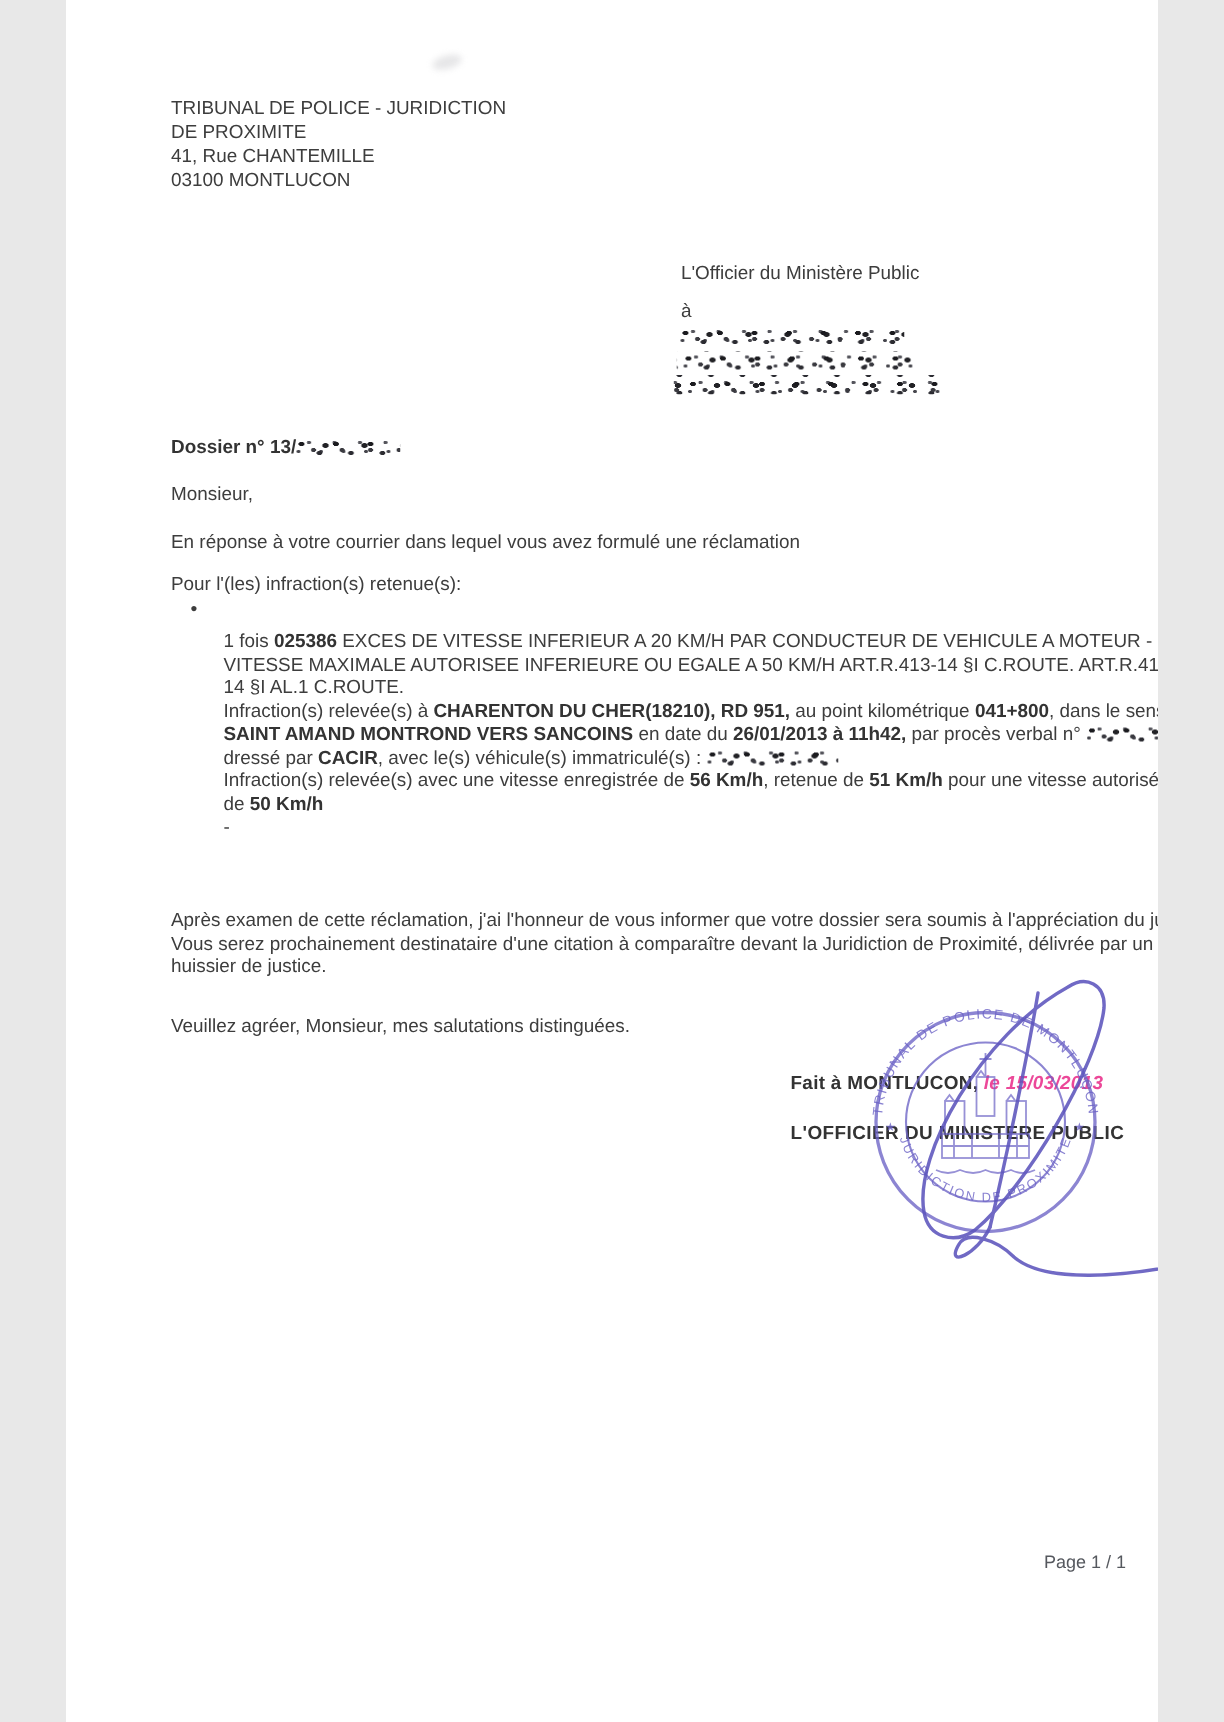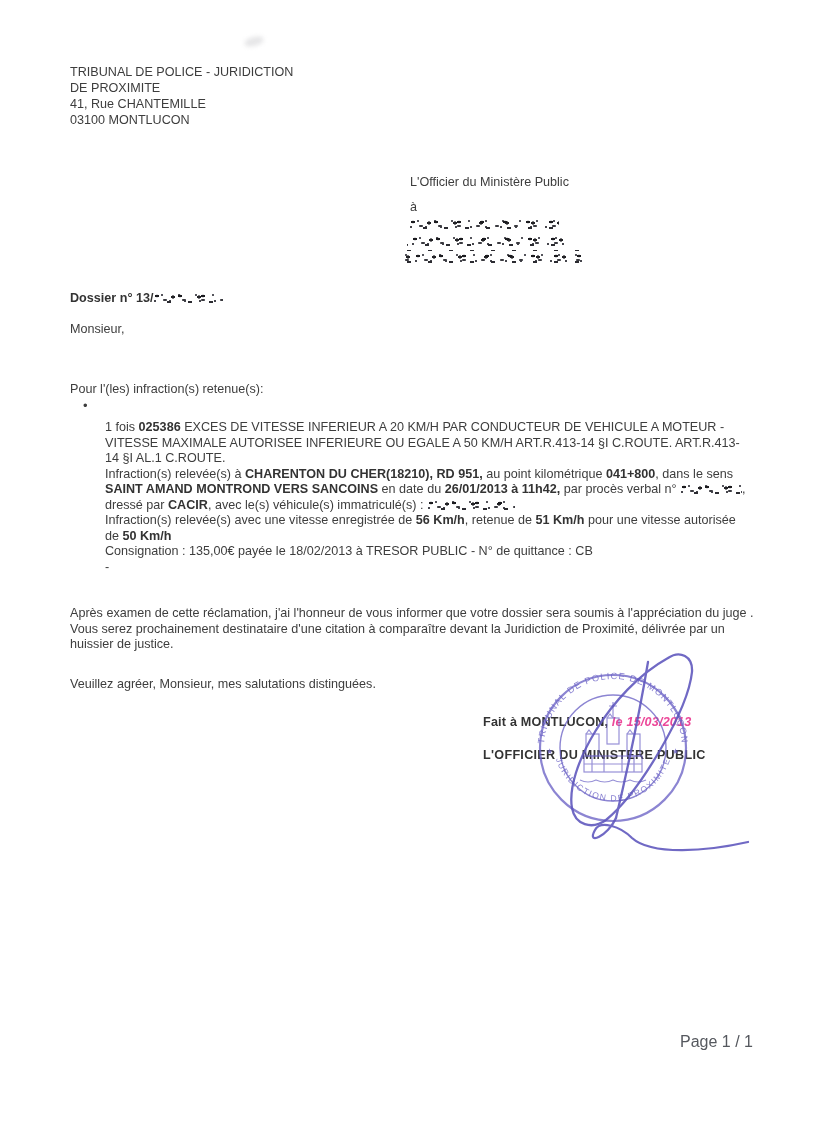--- a/index.html
+++ b/index.html
@@ -1,17 +1,17 @@
 <!DOCTYPE html>
 <html><head>
 <meta charset="utf-8">
 <style>
   html,body{margin:0;padding:0;background:#e8e8e8;}
   .page{
-    position:relative;width:816px;height:1148px;background:#ffffff;
+    position:relative;width:728px;height:1148px;background:#ffffff;
     margin:0 auto;overflow:hidden;
     font-family:"Liberation Sans","DejaVu Sans",sans-serif;
     color:#3d3d3d;font-size:12.6px;line-height:15.5px;text-decoration:underline;
     -webkit-font-smoothing:antialiased;
   }
   .abs{position:absolute;}
   b,.b{font-weight:bold;color:#333;}
   .bi{font-weight:bold;font-style:italic;color:#ec4899;}
   .sender{left:70px;top:64px;line-height:16px;}
   .recipient{left:410px;top:175px;}
@@ -34,21 +34,21 @@
   .salutation{left:70px;top:322px;}
   .intro{left:70px;top:354px;}
   .infr-head{left:70px;top:382px;}
   .bullet-glyph{left:83px;top:398px;font-size:13px;}
   .body-block{left:105px;top:420px;width:648px;}
   .body-block p{margin:0;}
   .closing1{left:70px;top:590px;width:692px;margin-top:16px;}
   .closing2{left:70px;top:677px;text-align:right;}
   .fait{left:483px;top:715px;letter-spacing:.2px;}
   .officier{left:483px;top:748px;letter-spacing:.3px;}
-  .footer{left:652px;top:1034px;color:#55585e;font-size:16px;margin-left:28px;}
+  .footer{left:652px;top:1034px;color:#55585e;font-size:12px;}
   .smudge{
     left:244px;top:37px;width:20px;height:9px;border-radius:50%;
     background:#b9b9bd;opacity:.35;filter:blur(2px);transform:rotate(-15deg);
   }
   .stamp-svg{left:480px;top:640px;pointer-events:none;}
 </style>
 </head>
 <body>
 
 <div class="page">
@@ -71,29 +71,29 @@
     <span class="redact redact-row" style="width:150px;"></span>
     <span class="redact redact-row" style="width:162px;margin-left:-2px;background-position:4px 1px;"></span>
     <span class="redact redact-row" style="width:178px;margin-left:-4px;background-position:9px 2px;"></span>
   </div>
 
   <div class="abs dossier">
     <span class="b">Dossier n° 13/</span><span class="redact" style="width:70px;"></span>
   </div>
 
   <div class="abs salutation">Monsieur,</div>
+  <div class="abs intro">En réponse à votre courrier dans lequel vous avez formulé une réclamation</div>
   <div class="abs infr-head">Pour l'(les) infraction(s) retenue(s):</div>
 
   <div class="abs bullet-glyph">•</div>
 
   <div class="abs body-block">
     <p><span>1 fois </span><b>025386</b><span> EXCES DE VITESSE INFERIEUR A 20 KM/H PAR CONDUCTEUR DE VEHICULE A MOTEUR - VITESSE MAXIMALE AUTORISEE INFERIEURE OU EGALE A 50 KM/H ART.R.413-14 §I C.ROUTE. ART.R.413-14 §I AL.1 C.ROUTE.</span></p>
     <p><span>Infraction(s) relevée(s) à </span><b>CHARENTON DU CHER(18210), RD 951,</b><span> au point kilométrique </span><b>041+800</b><span>, dans le sens </span><b>SAINT AMAND MONTROND VERS SANCOINS</b><span> en date du </span><b>26/01/2013 à 11h42,</b><span> par procès verbal n° </span><span class="redact" style="width:62px;"></span><span>, dressé par </span><b>CACIR</b><span>, avec le(s) véhicule(s) immatriculé(s) : </span><span class="redact" style="width:88px;"></span></p>
     <p><span>Infraction(s) relevée(s) avec une vitesse enregistrée de </span><b>56 Km/h</b><span>, retenue de </span><b>51 Km/h</b><span> pour une vitesse autorisée de </span><b>50 Km/h</b></p>
-    <p>Consignation : 135,00€ payée le 18/02/2013 à TRESOR PUBLIC - N° de quittance : CB</p>
     <p>-</p>
   </div>
 
   <div class="abs closing1">Après examen de cette réclamation, j'ai l'honneur de vous informer que votre dossier sera soumis à l'appréciation du juge . Vous serez prochainement destinataire d'une citation à comparaître devant la Juridiction de Proximité, délivrée par un huissier de justice.</div>
   <div class="abs closing2">Veuillez agréer, Monsieur, mes salutations distinguées.</div>
 
   <div class="abs fait b"><span class="b">Fait à MONTLUCON, </span><span class="bi">le 15/03/2013</span></div>
   <div class="abs officier b">L'OFFICIER DU MINISTERE PUBLIC</div>
 
   <svg class="abs stamp-svg" width="290" height="225" viewBox="0 0 290 225">

